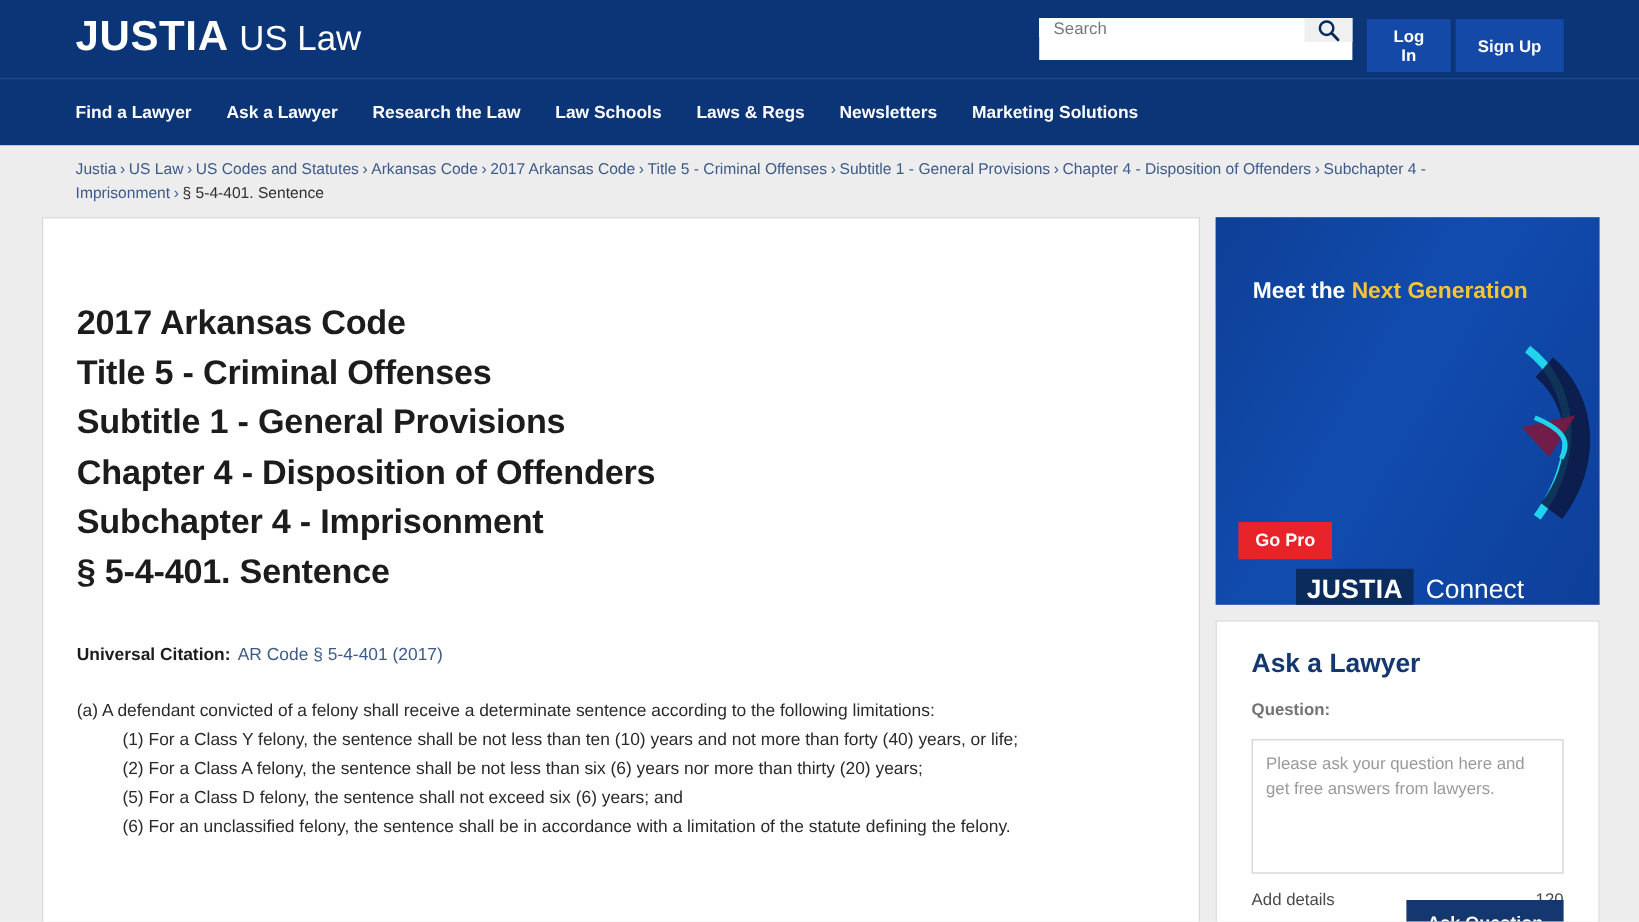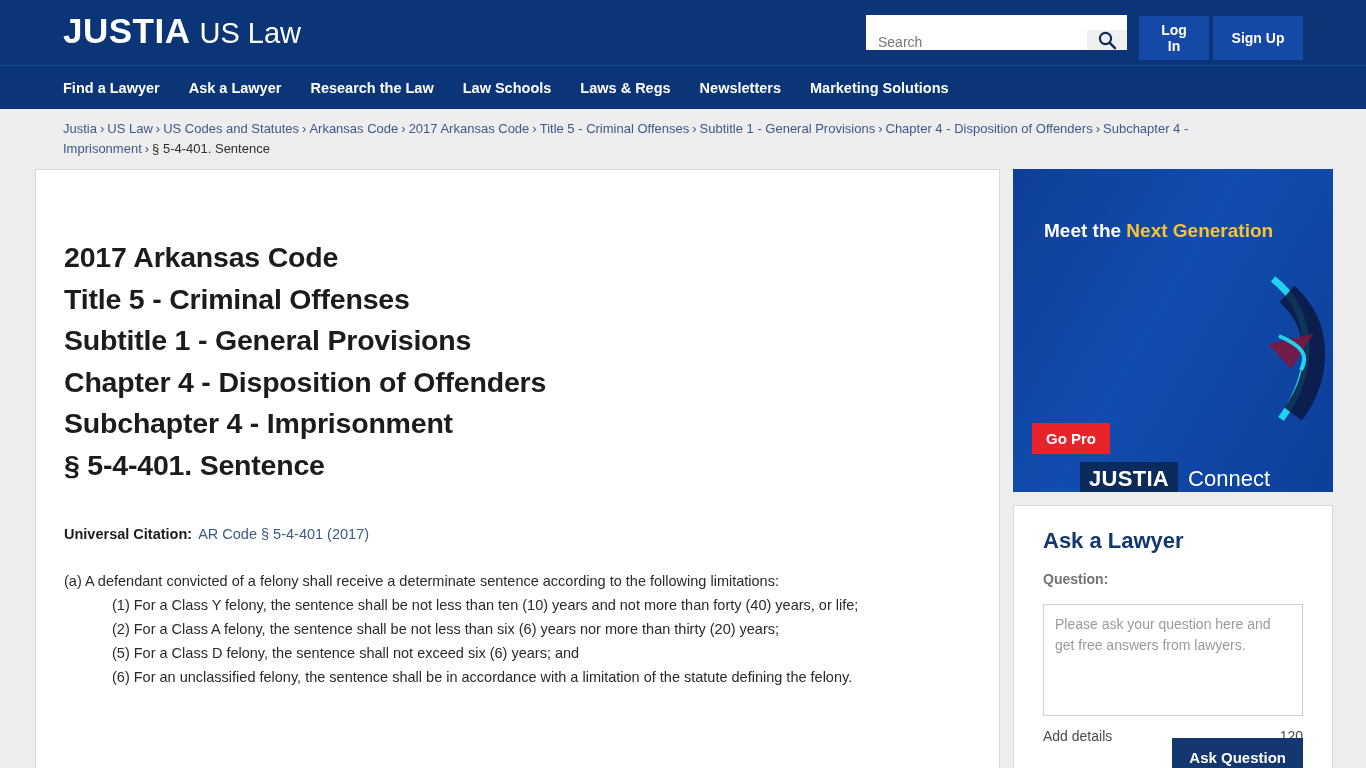--- a/index.html
+++ b/index.html
@@ -40,21 +40,21 @@
   }
 
   .search-box {
     position: absolute;
     left: 866px;
     top: 15px;
     width: 261px;
     height: 35px;
     background: #ffffff;
     display: flex;
-    align-items: flex-end;
+    align-items: flex-start;
   }
   .search-input {
     flex: 1;
     border: none;
     outline: none;
     padding: 0 12px;
     font-size: 14px;
     font-family: "Liberation Sans", sans-serif;
     color: #333;
     background: #ffffff;
@@ -84,21 +84,21 @@
     font-family: "Liberation Sans", sans-serif;
     cursor: pointer;
     padding: 0 16px;
   }
   .btn-login { left: 1139px; width: 70px; }
   .btn-signup { left: 1213px; width: 90px; }
 
   
   .nav {
     background: #0b3577;
-    height: 44px;
+    height: 56px;
     border-top: 1px solid #1a4a8f;
     display: flex;
     align-items: center;
     padding-left: 63px;
     gap: 29px;
   }
   .nav-item {
     color: #ffffff;
     font-size: 14.5px;
     font-weight: bold;
@@ -174,21 +174,21 @@
   .citation b { font-weight: bold; }
   .cit-link { color: #3d5a8a; text-decoration: none; cursor: pointer; margin-left: 2px; }
 
   .body-text {
     margin-top: 27px;
     font-size: 14.5px;
     color: #2a2a2a;
     line-height: 24px;
   }
   .body-text .lvl0 { margin: 0; }
-  .body-text .lvl1 { margin: 0 0 0 48px; }
+  .body-text .lvl1 { margin: 0 0 0 38px; }
 
   
   .sidebar {
     width: 320px;
     display: flex;
     flex-direction: column;
     gap: 13px;
   }
 
   .ad {

